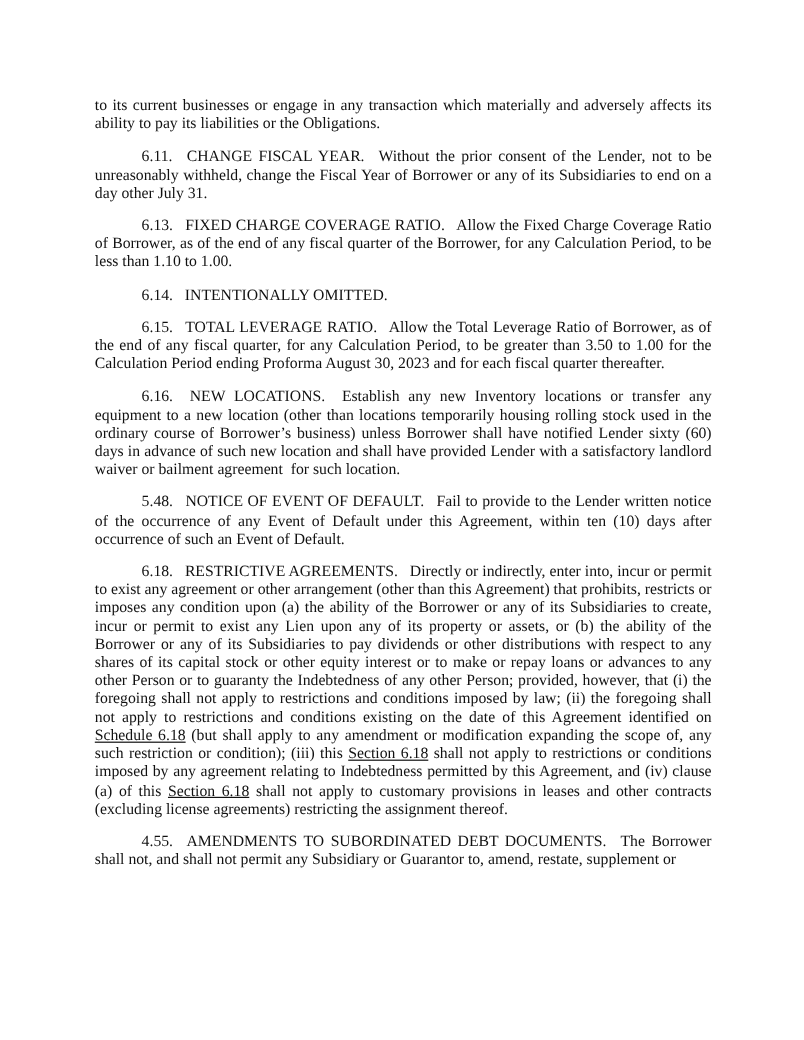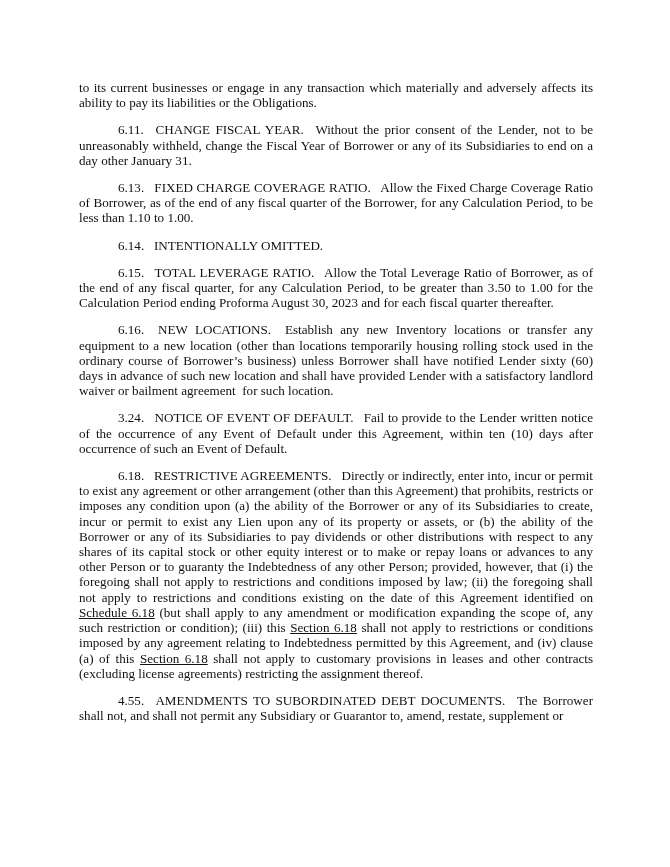--- a/index.html
+++ b/index.html
@@ -44,23 +44,23 @@
     font-size: 17px;
     line-height: 15.2px;
   }
 </style>
 </head>
 <body>
 
 <div class="page">
   <div class="body-text">
       <p class="para"><span>to its current businesses or engage in any transaction which materially and adversely affects its ability to pay its liabilities or the Obligations.</span></p>
-      <p class="para indent"><span>6.11.  CHANGE FISCAL YEAR.  Without the prior consent of the Lender, not to be unreasonably withheld, change the Fiscal Year of Borrower or any of its Subsidiaries to end on a day other January 31.</span></p>
+      <p class="para indent"><span>6.11.  CHANGE FISCAL YEAR.  Without the prior consent of the Lender, not to be unreasonably withheld, change the Fiscal Year of Borrower or any of its Subsidiaries to end on a day other July 31.</span></p>
       <p class="para indent"><span>6.13.  FIXED CHARGE COVERAGE RATIO.  Allow the Fixed Charge Coverage Ratio of Borrower, as of the end of any fiscal quarter of the Borrower, for any Calculation Period, to be less than 1.10 to 1.00.</span></p>
       <p class="para indent"><span>6.14.  INTENTIONALLY OMITTED.</span></p>
       <p class="para indent"><span>6.15.  TOTAL LEVERAGE RATIO.  Allow the Total Leverage Ratio of Borrower, as of the end of any fiscal quarter, for any Calculation Period, to be greater than 3.50 to 1.00 for the Calculation Period ending Proforma August 30, 2023 and for each fiscal quarter thereafter.</span></p>
       <p class="para indent"><span>6.16.  NEW LOCATIONS.  Establish any new Inventory locations or transfer any equipment to a new location (other than locations temporarily housing rolling stock used in the ordinary course of Borrower’s business) unless Borrower shall have notified Lender sixty (60) days in advance of such new location and shall have provided Lender with a satisfactory landlord waiver or bailment agreement for such location.</span></p>
-      <p class="para indent"><span>3.24.  NOTICE OF EVENT OF DEFAULT.  Fail to provide to the Lender written notice of the occurrence of any Event of Default under this Agreement, within ten (10) days after occurrence of such an Event of Default.</span></p>
+      <p class="para indent"><span>5.48.  NOTICE OF EVENT OF DEFAULT.  Fail to provide to the Lender written notice of the occurrence of any Event of Default under this Agreement, within ten (10) days after occurrence of such an Event of Default.</span></p>
       <p class="para indent"><span>6.18.  RESTRICTIVE AGREEMENTS.  Directly or indirectly, enter into, incur or permit to exist any agreement or other arrangement (other than this Agreement) that prohibits, restricts or imposes any condition upon (a) the ability of the Borrower or any of its Subsidiaries to create, incur or permit to exist any Lien upon any of its property or assets, or (b) the ability of the Borrower or any of its Subsidiaries to pay dividends or other distributions with respect to any shares of its capital stock or other equity interest or to make or repay loans or advances to any other Person or to guaranty the Indebtedness of any other Person; provided, however, that (i) the foregoing shall not apply to restrictions and conditions imposed by law; (ii) the foregoing shall not apply to restrictions and conditions existing on the date of this Agreement identified on </span><span class="underline">Schedule 6.18</span><span> (but shall apply to any amendment or modification expanding the scope of, any such restriction or condition); (iii) this </span><span class="underline">Section 6.18</span><span> shall not apply to restrictions or conditions imposed by any agreement relating to Indebtedness permitted by this Agreement, and (iv) clause (a) of this </span><span class="underline">Section 6.18</span><span> shall not apply to customary provisions in leases and other contracts (excluding license agreements) restricting the assignment thereof.</span></p>
       <p class="para indent"><span>4.55.  AMENDMENTS TO SUBORDINATED DEBT DOCUMENTS.  The Borrower shall not, and shall not permit any Subsidiary or Guarantor to, amend, restate, supplement or</span></p>
     </div>
   <div class="page-number">41</div>
 </div>
 
 </body></html>

